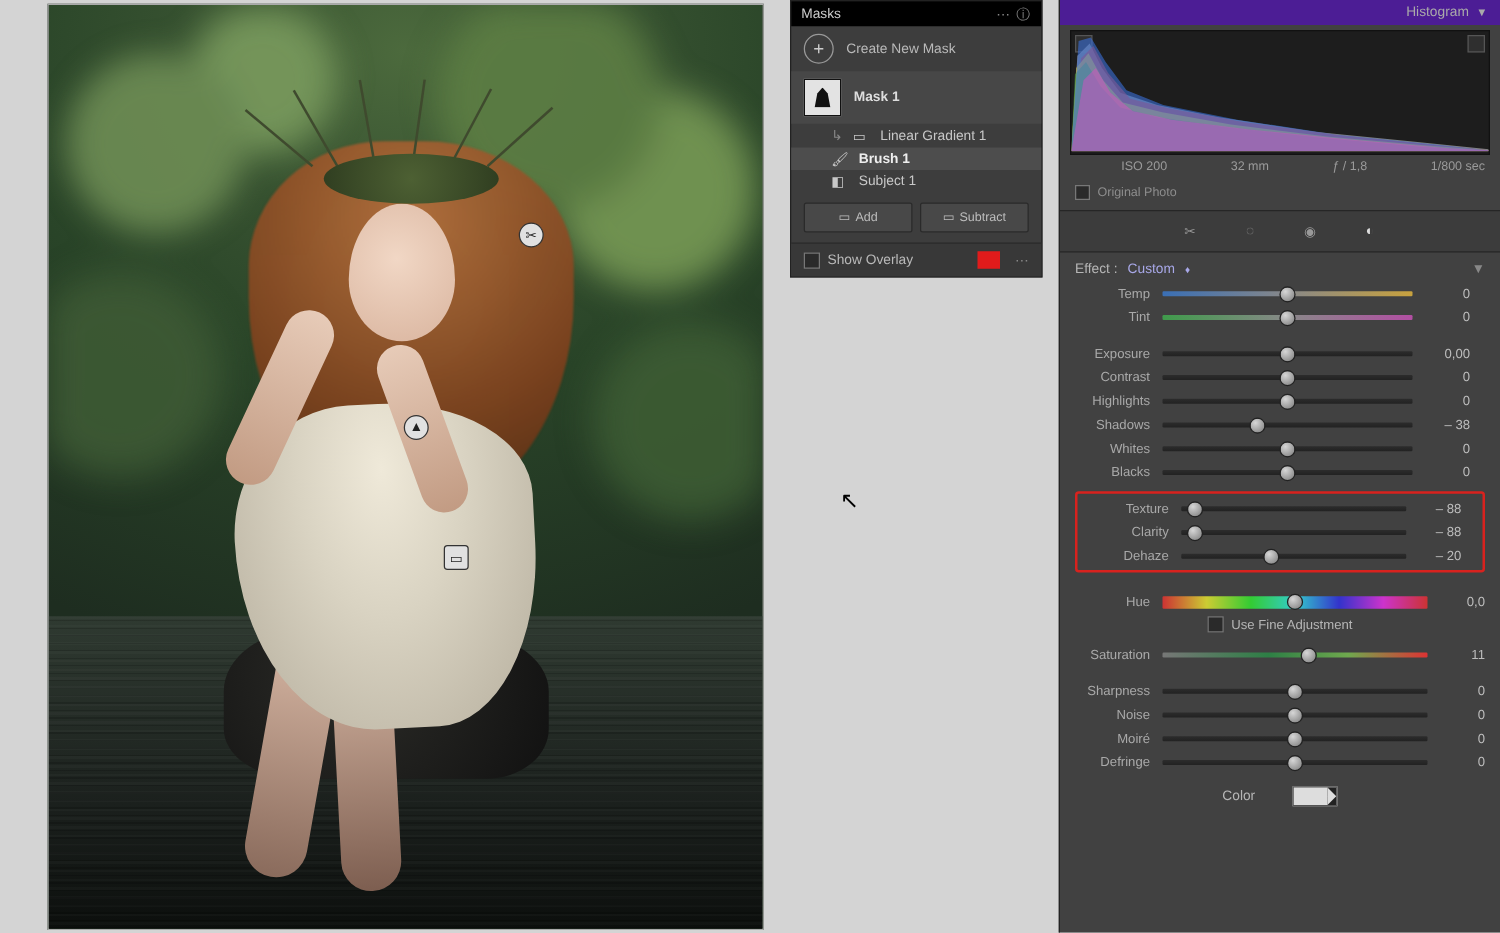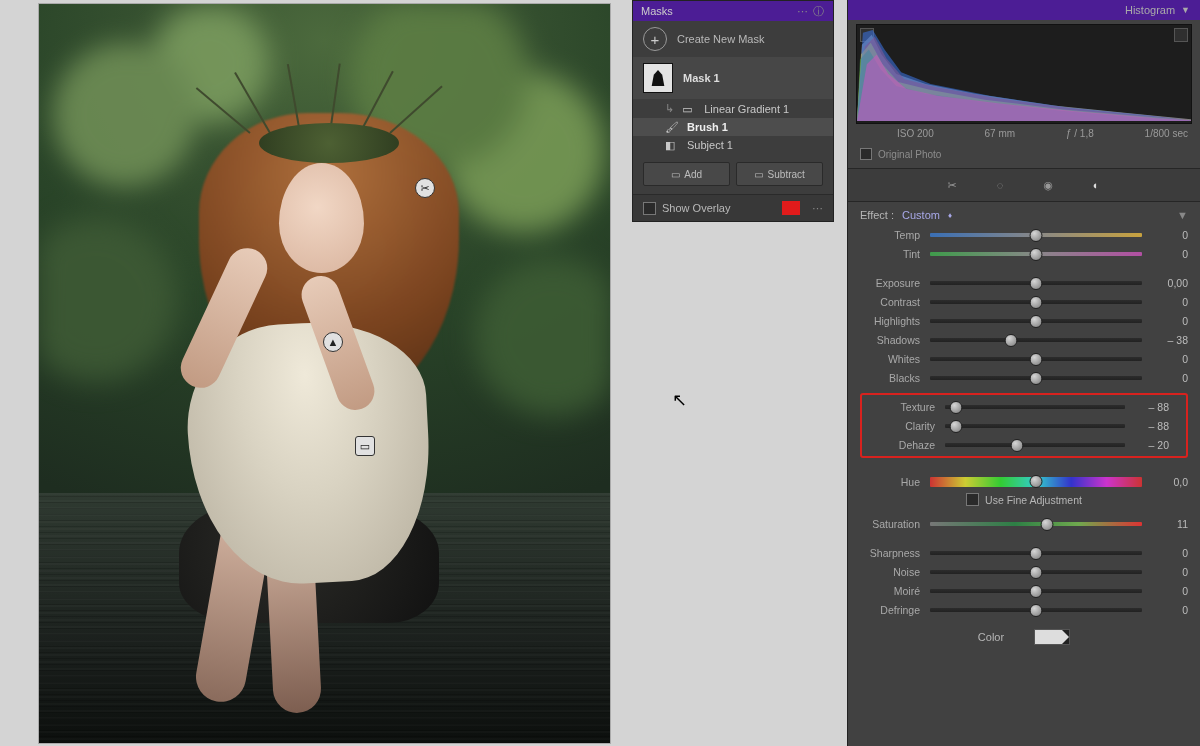--- a/index.html
+++ b/index.html
@@ -39,21 +39,21 @@
   .crown span:nth-child(4){left:90px;transform:rotate(8deg);}
   .crown span:nth-child(5){left:120px;transform:rotate(28deg);}
   .crown span:nth-child(6){left:150px;transform:rotate(48deg);}
   .crown::after{content:"";position:absolute;left:20px;top:60px;width:140px;height:40px;border-radius:50%;background:radial-gradient(circle,#4d6033,#2f3d20);}
   .marker{position:absolute;width:18px;height:18px;background:#e1e1e1;border:1px solid #333;border-radius:3px;display:flex;align-items:center;justify-content:center;font-size:11px;color:#222;}
   .marker.round{border-radius:50%;}
   .cursor{position:absolute;left:672px;top:389px;font-size:18px;color:#000;}
 
   
   .masks{position:absolute;left:632px;top:0;width:200px;background:#3d3d3d;border:1px solid #222;}
-  .panel-hdr{height:20px;background:#4c1d95;display:flex;align-items:center;padding:0 8px;color:#ccc;font-size:11px;}
+  .panel-hdr{height:20px;background:#000000;display:flex;align-items:center;padding:0 8px;color:#ccc;font-size:11px;}
   .panel-hdr .dots{margin-left:auto;letter-spacing:1px;color:#888;}
   .mask-row{display:flex;align-items:center;padding:6px 10px;gap:10px;}
   .plus-btn{width:22px;height:22px;border-radius:50%;border:1.5px solid #999;display:flex;align-items:center;justify-content:center;color:#ccc;font-size:15px;}
   .thumb{width:28px;height:28px;background:#e3e3e3;border:1px solid #111;position:relative;}
   .thumb::after{content:"";position:absolute;left:7px;top:6px;width:14px;height:16px;background:#111;clip-path:polygon(50% 0,80% 30%,95% 100%,5% 100%,20% 30%);}
   .mask-sub{display:flex;align-items:center;gap:8px;padding:3px 10px 3px 32px;color:#c8c8c8;font-size:11px;}
   .mask-sub .ico{width:14px;height:12px;display:inline-block;}
   .add-sub{display:flex;gap:6px;padding:8px 10px;}
   .btn{height:22px;border:1px solid #2a2a2a;background:#484848;color:#bdbdbd;font-size:10px;display:flex;align-items:center;justify-content:center;gap:4px;border-radius:2px;flex:1;}
   .overlay-row{display:flex;align-items:center;padding:6px 10px;border-top:1px solid #2a2a2a;background:#383838;gap:6px;}
@@ -69,21 +69,21 @@
   .hist-corner.l{left:3px;} .hist-corner.r{right:3px;}
   .hist-svg{position:absolute;inset:0;}
   .meta-row{display:flex;justify-content:space-between;padding:4px 12px;font-size:10px;color:#9a9a9a;margin-left:37px;}
   .orig-row{display:flex;align-items:center;gap:6px;padding:5px 12px 8px;font-size:10px;color:#8d8d8d;}
   .toolrow{height:32px;border-top:1px solid #262626;border-bottom:1px solid #262626;background:#3c3c3c;display:flex;align-items:center;justify-content:center;gap:30px;color:#999;}
   .toolrow .ti{width:18px;height:18px;display:flex;align-items:center;justify-content:center;}
   .toolrow .ti.sel{color:#ddd;}
   .effect-row{display:flex;align-items:center;padding:7px 12px 4px;gap:8px;}
   .effect-row .disc{margin-left:auto;color:#888;}
 
-  .sliders{padding:0 0 4px 0;}
+  .sliders{padding:0 12px 4px 0;}
   .srow{display:flex;align-items:center;height:19px;padding:0 12px;gap:4px;}
   .srow .lbl{width:60px;text-align:right;font-size:10.5px;color:#a9a9a9;}
   .srow .track{flex:1;height:4px;background:linear-gradient(#2c2c2c,#222);position:relative;border-radius:1px;margin:0 6px;}
   .srow .track.temp{background:linear-gradient(90deg,#3a6fb5,#888 50%,#c8a23e);}
   .srow .track.tint{background:linear-gradient(90deg,#3f9b4b,#888 50%,#b24fa3);}
   .srow .track.hue{background:linear-gradient(90deg,#c33,#cc3,#3c3,#3cc,#33c,#c3c,#c33);height:10px;}
   .srow .track.sat{background:linear-gradient(90deg,#777,#2d7f45 40%,#6fa94e,#d33);}  
   .srow .thumb-s{position:absolute;top:-4px;width:11px;height:11px;background:radial-gradient(circle at 35% 30%,#d6d6d6,#7a7a7a);border-radius:50%;border:1px solid #222;transform:translateX(-50%);}
   .srow .track.hue .thumb-s{top:-2px;}
   .srow .val{width:36px;text-align:right;font-size:10.5px;color:#bcbcbc;}
@@ -180,21 +180,21 @@
       <path d="M0,98 L5,20 15,10 25,30 40,50 70,60 120,70 200,82 280,90 340,96 L340,98 Z" fill="#8c8c8c" opacity="0.9"></path>
       <path d="M0,98 L8,22 18,12 30,34 48,55 80,63 140,74 220,85 300,93 340,97 L340,98 Z" fill="#d83838" opacity="0.65"></path>
       <path d="M0,98 L4,30 14,18 26,40 42,58 74,66 130,76 210,86 290,93 340,97 L340,98 Z" fill="#e8d23a" opacity="0.65"></path>
       <path d="M0,98 L3,35 12,25 24,45 40,62 70,70 125,78 205,87 285,94 340,97 L340,98 Z" fill="#4aa54a" opacity="0.55"></path>
       <path d="M0,98 L6,8 16,5 28,25 45,48 75,60 135,72 215,84 295,92 340,97 L340,98 Z" fill="#3a6fd8" opacity="0.6"></path>
       <path d="M0,98 L10,40 20,30 32,50 50,65 82,72 145,80 225,88 305,95 340,97 L340,98 Z" fill="#d84fc4" opacity="0.5"></path>
     </svg>
   </div>
   <div class="meta-row">
     <span>ISO 200</span>
-    <span>67 mm</span>
+    <span>32 mm</span>
     <span>ƒ / 1,8</span>
     <span>1/800 sec</span>
   </div>
   <div class="orig-row">
     <span class="chk" style="width:10px;height:10px"></span>
     <span>Original Photo</span>
   </div>
 
   <div class="toolrow">
     <div class="ti">✂</div>

